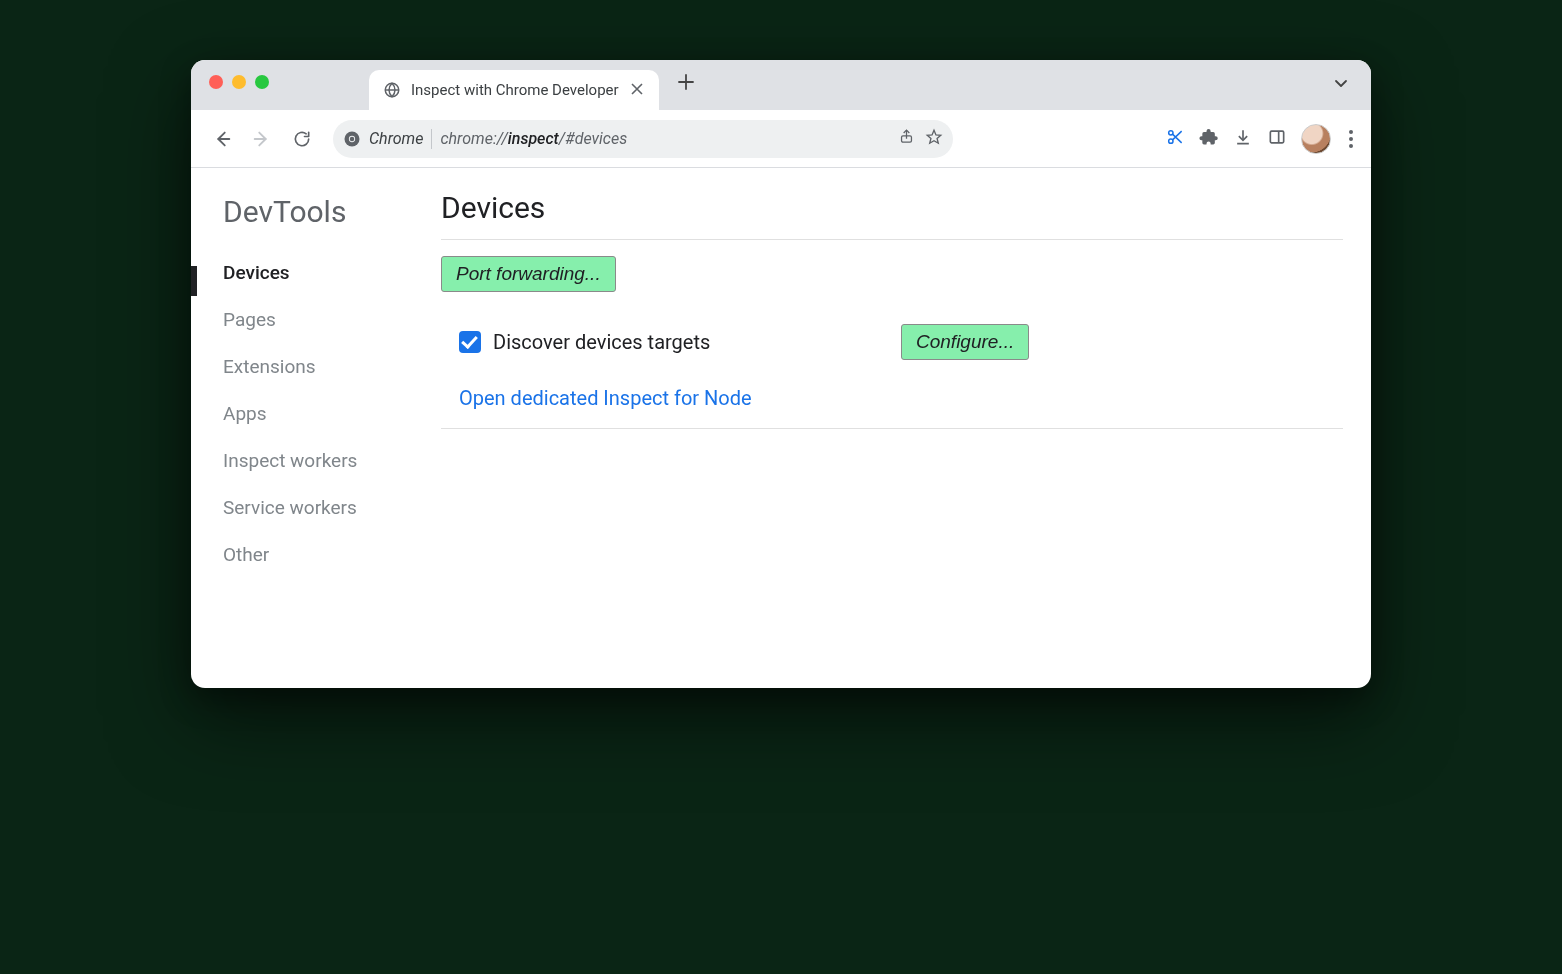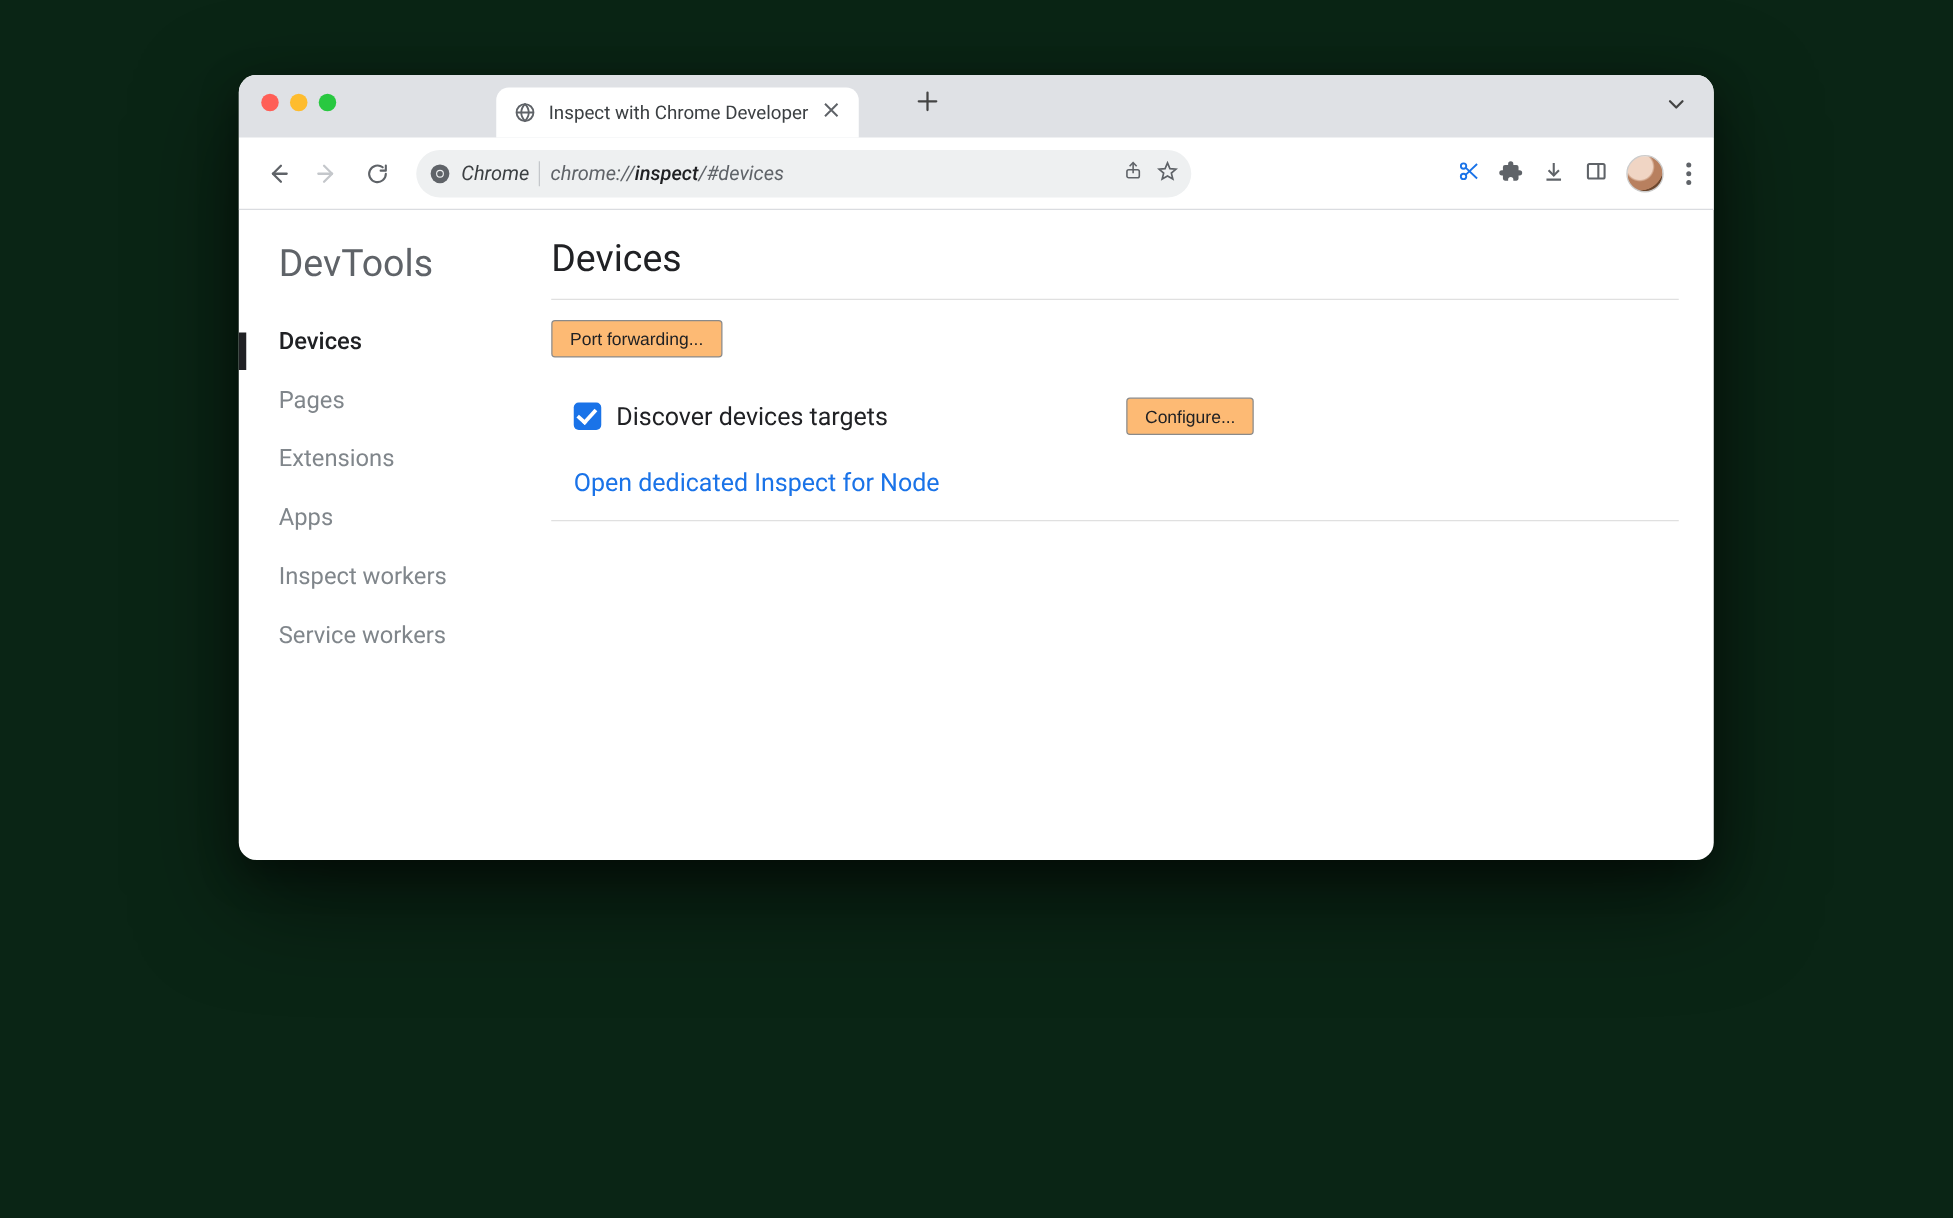--- a/index.html
+++ b/index.html
@@ -20,21 +20,20 @@
       overflow: hidden;
     }
     
     .tab-strip {
       height: 50px;
       background: #dfe1e5;
       display: flex;
       align-items: flex-end;
       padding-left: 18px;
       position: relative;
-      gap: 28px;
     }
     .traffic-lights { display: flex; gap: 9px; align-items: center; align-self: center; margin-bottom: 6px; }
     .tl { width: 14px; height: 14px; border-radius: 50%; }
     .tl.red { background: #ff5f57; }
     .tl.yellow { background: #febc2e; }
     .tl.green { background: #28c840; }
     .tab {
       margin-left: 100px;
       background: #fff;
       height: 40px;
@@ -134,23 +133,23 @@
       background: #1a73e8; position: relative; cursor: pointer;
       flex-shrink: 0;
     }
     .checkbox::after {
       content: ""; position: absolute; left: 6px; top: 2px;
       width: 6px; height: 12px; border: solid #fff; border-width: 0 3px 3px 0;
       transform: rotate(42deg);
     }
     .row-label { font-size: 20px; color: #202124; }
     .btn {
-      font-size: 14px; padding: 6px 14px;
-      background: #fdba74; border: 1px solid #8a8a8a;
-      color: #202124; cursor: pointer; border-radius: 3px;
+      font-size: 19px; padding: 6px 14px;
+      background: #86efac; border: 1px solid #8a8a8a;
+      color: #202124; cursor: pointer; border-radius: 3px; font-style: italic;
     }
     .highlight-box {
       border: 6px solid #1a49ff;
       border-radius: 22px;
       padding: 14px 18px 14px 12px;
       display: inline-flex; align-items: center; gap: 12px;
     }
     .link { color: #1a73e8; font-size: 20px; cursor: pointer;}
     .row.last { padding-top: 10px; padding-bottom: 18px;}
   </style>
@@ -285,20 +284,21 @@
 
     <aside class="sidebar">
       <h1>DevTools</h1>
       <ul>
         <li class="active">Devices</li>
         <li>Pages</li>
         <li>Extensions</li>
         <li>Apps</li>
         <li>Inspect workers</li>
         <li>Service workers</li>
+        <li>Other</li>
       </ul>
     </aside>
 
     <main class="main">
       <h2>Devices</h2>
       <hr>
 
       <div class="row">
         <button class="btn">Port forwarding...</button>
       </div>

